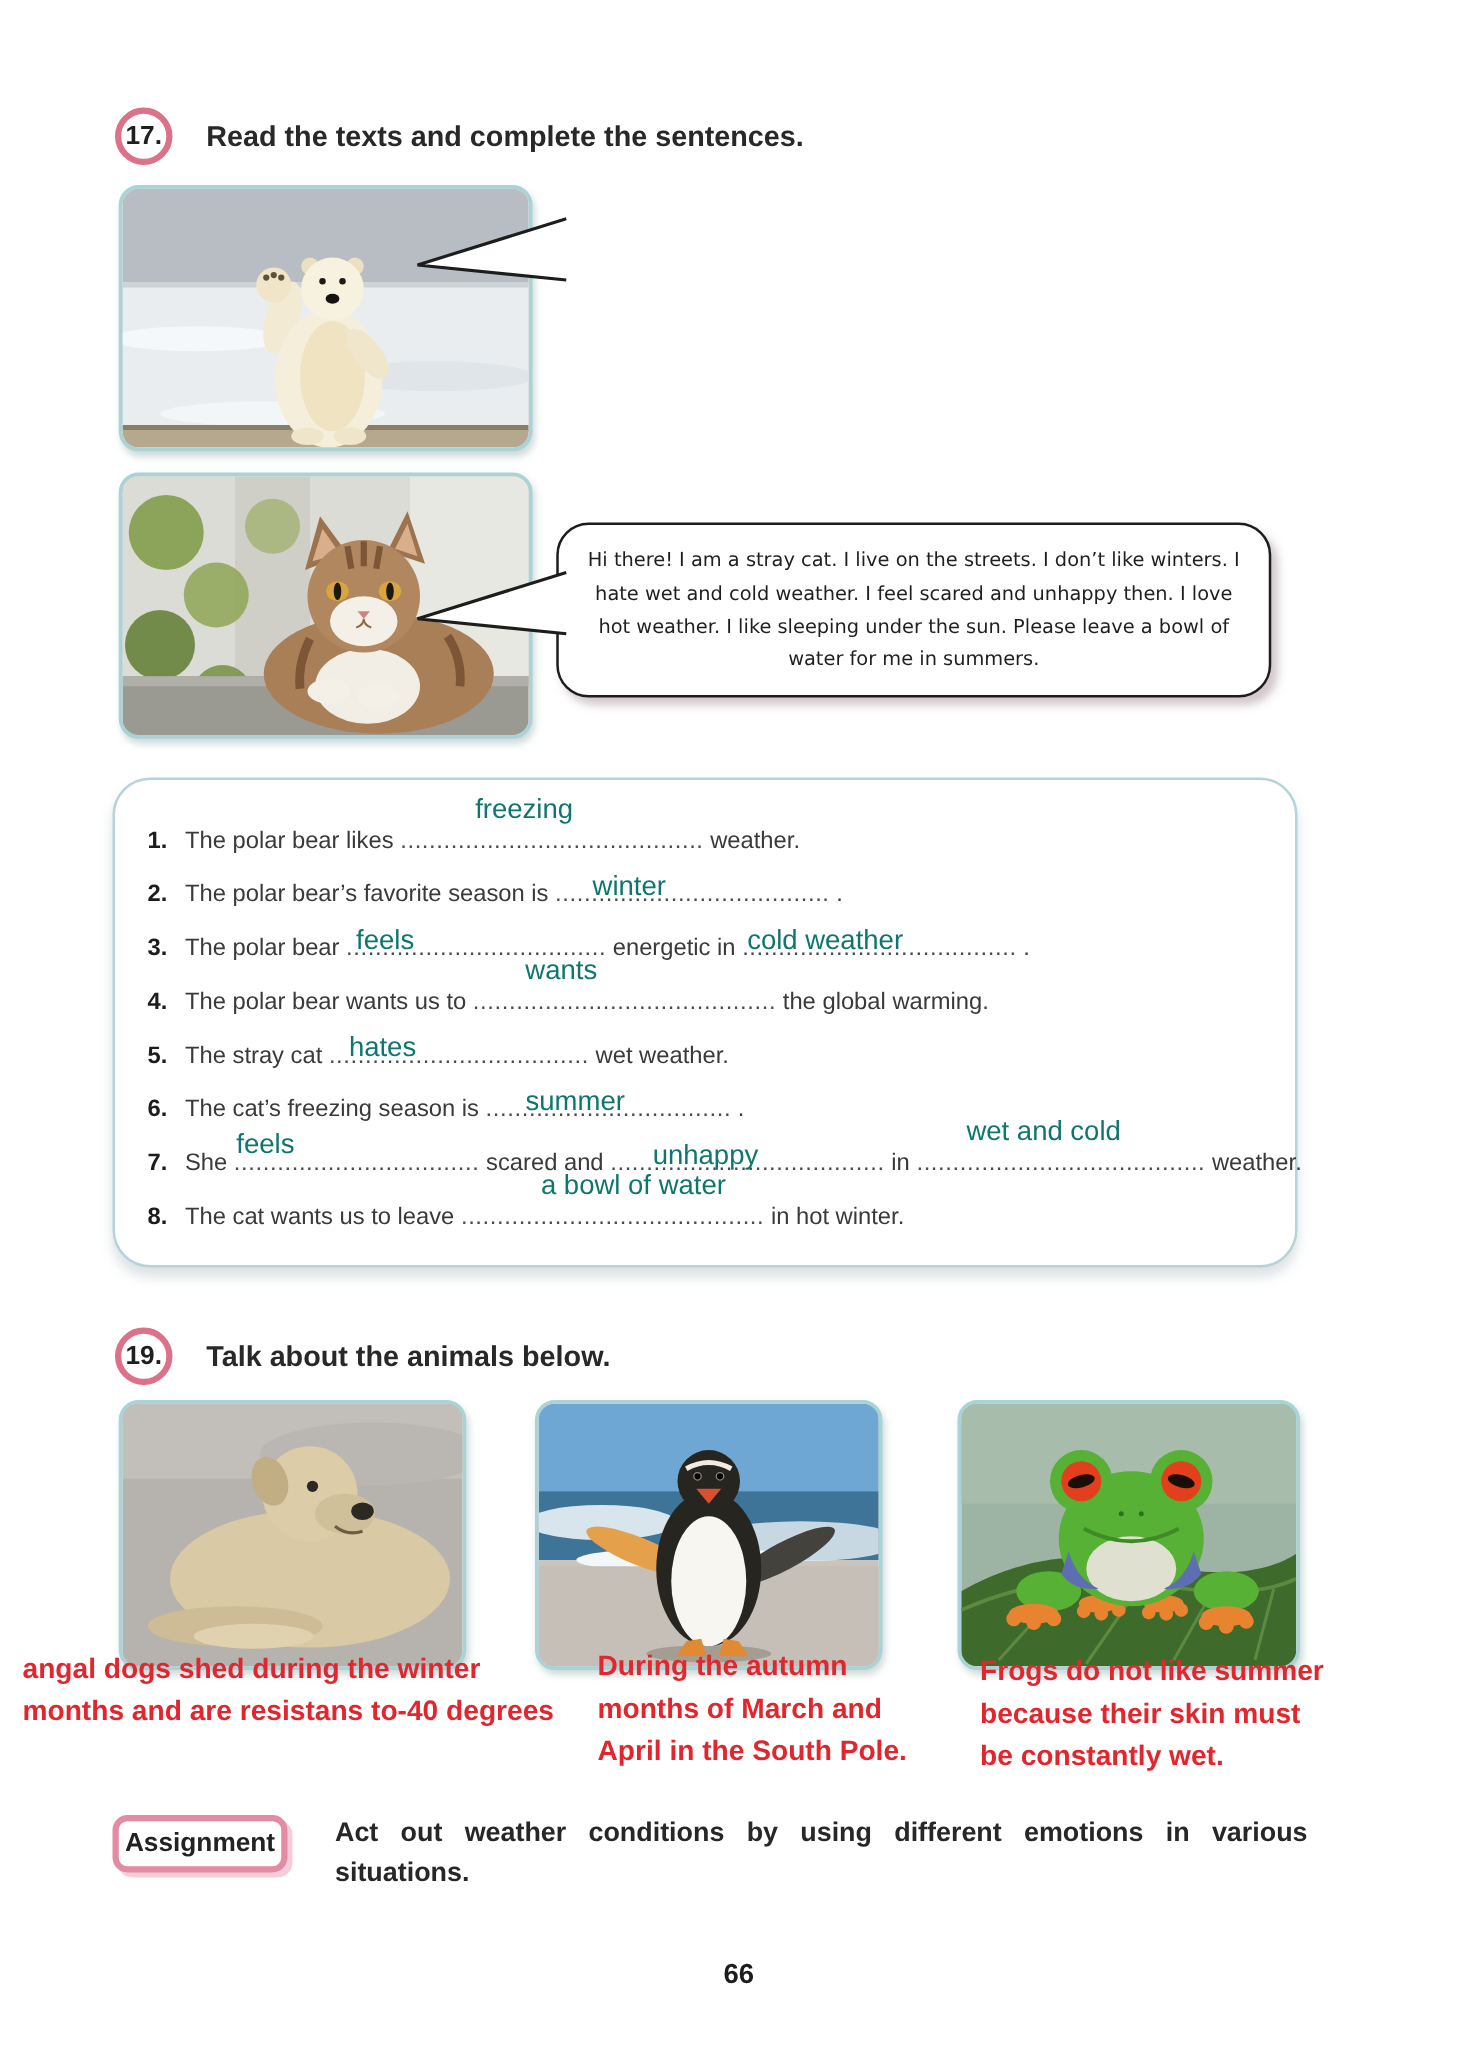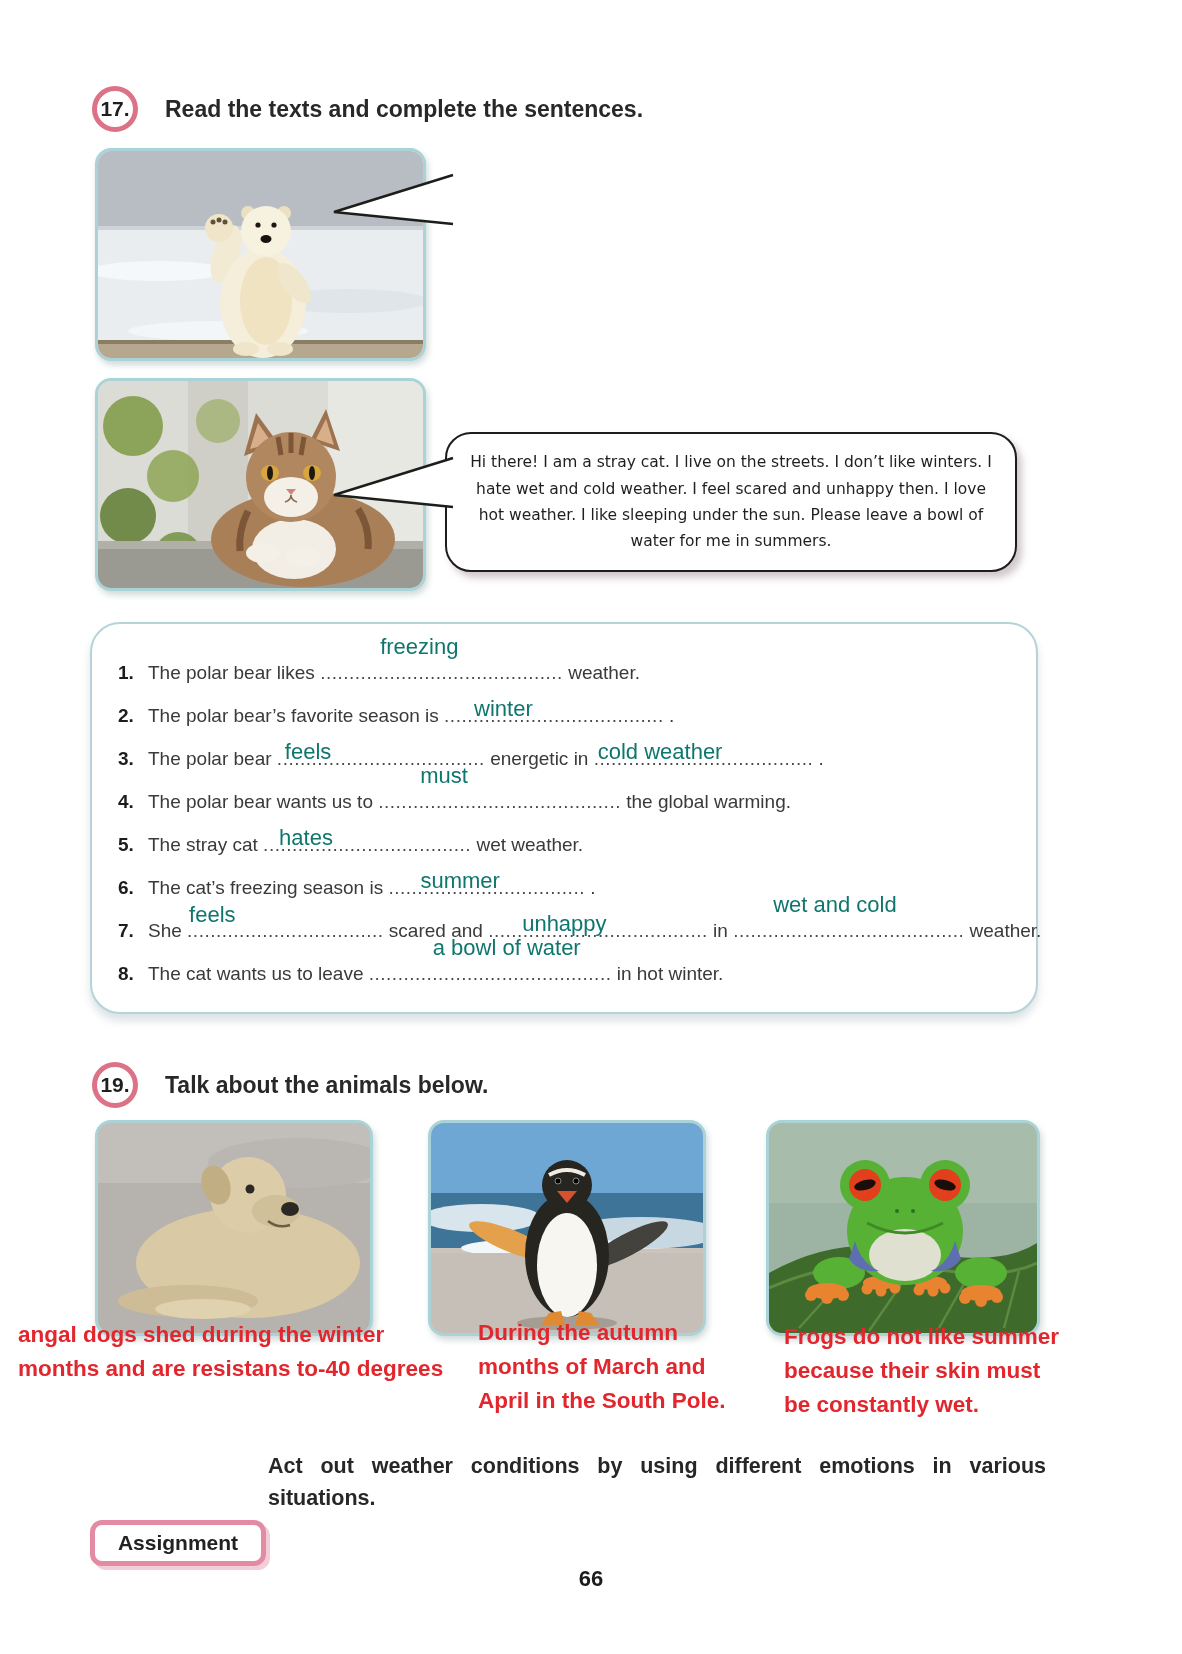--- a/index.html
+++ b/index.html
@@ -23,21 +23,21 @@
   #cat-photo{left:95px;top:378px;width:325px;height:207px;}
   #dog-photo{left:95px;top:1120px;width:272px;height:210px;}
   #penguin-photo{left:428px;top:1120px;width:272px;height:210px;}
   #frog-photo{left:766px;top:1120px;width:268px;height:210px;}
 
   
   .bubble{position:absolute;background:#fff;border:2.5px solid #1d1d1b;border-radius:26px;
           display:flex;align-items:center;justify-content:center;box-sizing:border-box;
           padding:12px 18px;box-shadow:5px 6px 7px rgba(165,145,155,.5);z-index:2;}
   #bubble1{left:445px;top:160px;width:572px;min-height:140px;}
-  #bubble2{left:445px;top:432px;width:572px;min-height:140px;}
+  #bubble2{left:445px;top:418px;width:572px;min-height:140px;}
   .bubble-text{font-family:"DejaVu Sans",sans-serif;font-size:15.5px;line-height:1.7;
                text-align:center;color:#1f1f1f;}
   .tail{position:absolute;z-index:3;}
   #tail1{left:330px;top:172px;}
   #tail2{left:330px;top:455px;}
 
   
   .fill-box{position:absolute;left:90px;top:622px;width:948px;height:392px;box-sizing:border-box;
             border:2.5px solid #b5d3d9;border-radius:30px;background:#fff;
             box-shadow:0 7px 9px rgba(140,160,170,.3);padding:38px 26px 0 26px;}
@@ -50,21 +50,21 @@
   .ans{position:absolute;color:#0f766e;font-size:22px;white-space:nowrap;}
   .a-on{top:-9px;} .a-above{top:-28px;} .a-mid{top:-18px;}
 
   
   .caption{position:absolute;color:#e2262d;font-size:22.5px;line-height:1.5;z-index:4;font-weight:bold;}
   #caption-dog{left:18px;top:1318px;width:452px;}
   #caption-penguin{left:478px;top:1316px;width:272px;}
   #caption-frog{left:784px;top:1320px;width:282px;}
 
   
-  .assignment-label{position:absolute;left:90px;top:1520px;width:176px;height:46px;box-sizing:border-box;
+  .assignment-label{position:absolute;left:90px;top:1452px;width:140px;height:46px;box-sizing:border-box;
                     border:5px solid #e38ba2;border-radius:12px;background:#fff;
                     display:flex;align-items:center;justify-content:center;
                     font-weight:bold;font-size:21px;color:#222;
                     box-shadow:4px 4px 0 rgba(233,164,184,.55);}
   .assignment-text{position:absolute;left:268px;top:1450px;width:778px;font-weight:bold;
                    font-size:21.5px;line-height:1.5;text-align:justify;color:#272727;}
 
   .page-num{position:absolute;left:0;right:0;top:1566px;text-align:center;
             font-weight:bold;font-size:22px;color:#1c1c1c;}
 </style>
@@ -164,21 +164,21 @@
       <span class="s-body"><span>The polar bear’s favorite season is </span><span class="blank"><span class="dots">......................................</span><span class="ans a-on" style="left:30px">winter</span></span><span> .</span></span>
     </div>
 
     <div class="sentence">
       <span class="s-num">3.</span>
       <span class="s-body"><span>The polar bear </span><span class="blank"><span class="dots">....................................</span><span class="ans a-on" style="left:8px">feels</span></span><span> energetic in </span><span class="blank"><span class="dots">......................................</span><span class="ans a-on" style="left:4px">cold weather</span></span><span> .</span></span>
     </div>
 
     <div class="sentence">
       <span class="s-num">4.</span>
-      <span class="s-body"><span>The polar bear wants us to </span><span class="blank"><span class="dots">..........................................</span><span class="ans a-above" style="left:42px">must</span></span><span> the global warming.</span></span>
+      <span class="s-body"><span>The polar bear wants us to </span><span class="blank"><span class="dots">..........................................</span><span class="ans a-above" style="left:42px">wants</span></span><span> the global warming.</span></span>
     </div>
 
     <div class="sentence">
       <span class="s-num">5.</span>
       <span class="s-body"><span>The stray cat </span><span class="blank"><span class="dots">....................................</span><span class="ans a-on" style="left:16px">hates</span></span><span> wet weather.</span></span>
     </div>
 
     <div class="sentence">
       <span class="s-num">6.</span>
       <span class="s-body"><span>The cat’s freezing season is </span><span class="blank"><span class="dots">..................................</span><span class="ans a-on" style="left:32px">summer</span></span><span> .</span></span>

